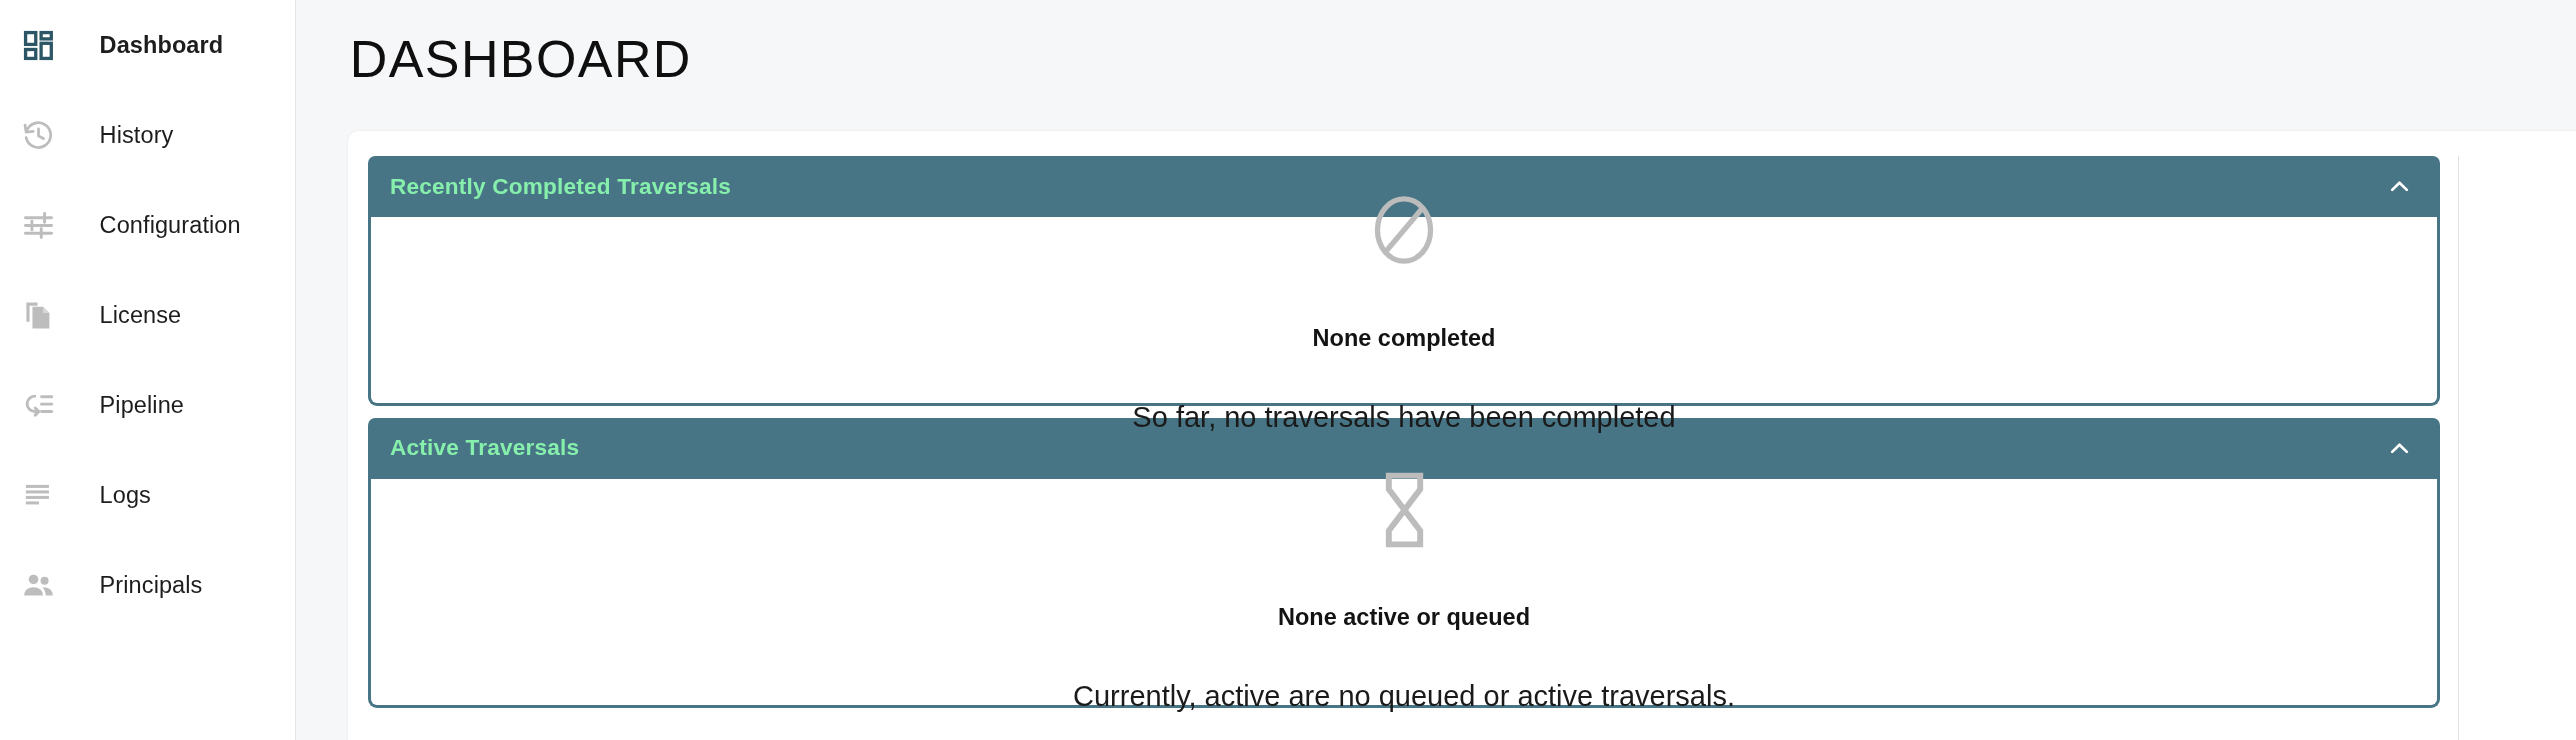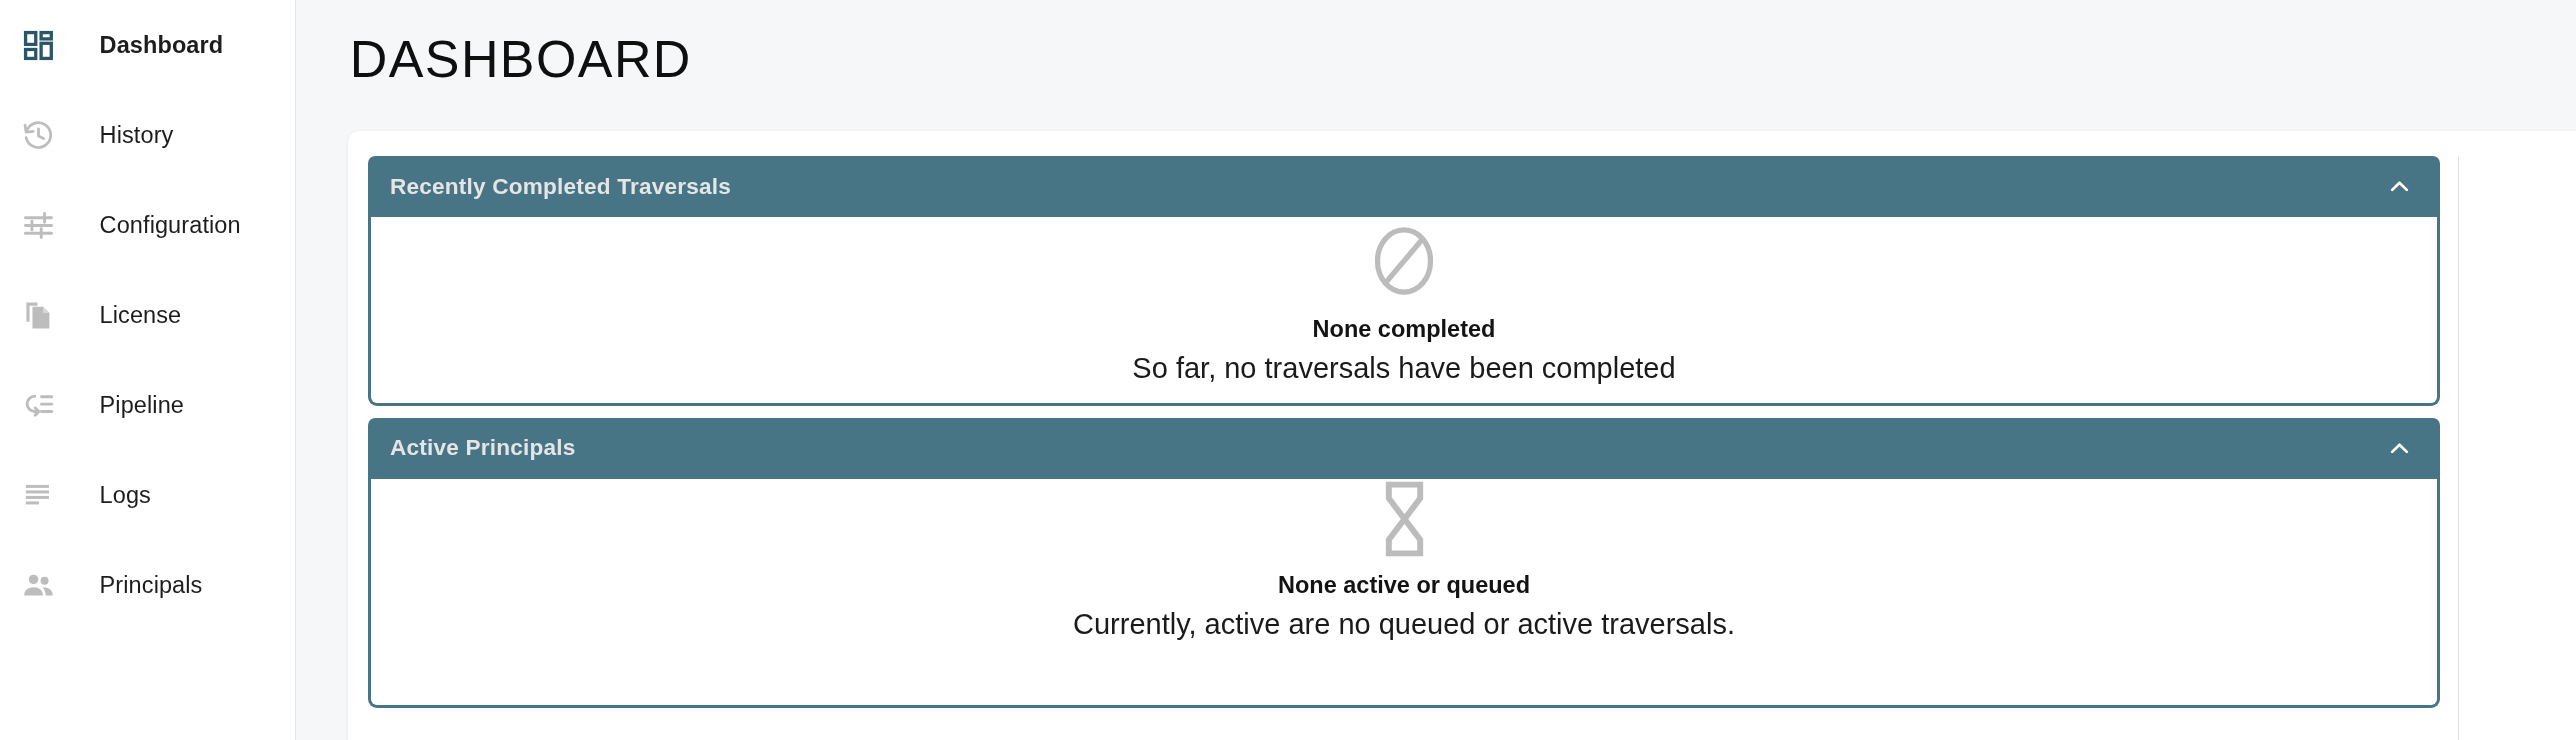--- a/index.html
+++ b/index.html
@@ -104,21 +104,21 @@
     flex-direction: column;
     align-items: center;
     padding-top: 31px;
   }
 
   
   .card { width: 2072px; margin-bottom: 5.4px; }
 
   .card-header {
     background: #477585;
-    color: #e5e5e5;
+    color: #86efac;
     height: 61px;
     border-radius: 7.2px 7.2px 0 0;
     display: flex;
     align-items: center;
     justify-content: space-between;
     padding: 0 25px 0 22px;
     cursor: pointer;
   }
   .card-header-title {
     font-size: 22.6px;
@@ -132,20 +132,22 @@
   }
 
   .card-body {
     border: 3.6px solid #477585;
     border-top: none;
     border-radius: 0 0 9px 9px;
     background: #ffffff;
     display: flex;
     flex-direction: column;
     align-items: center;
+    justify-content: center;
+    gap: 40px;
   }
   .card-body.c1 { height: 189px; padding-top: 5.4px; }
   .card-body.c2 { height: 229px; padding-top: 2px; }
 
   .empty-icon { margin-bottom: 12.6px; }
   .empty-title {
     font-size: 23.5px;
     font-weight: bold;
     color: #131313;
     margin-bottom: 9px;
@@ -277,21 +279,21 @@
             </span>
             <div class="empty-title">None completed</div>
             <div class="empty-sub">So far, no traversals have been completed</div>
           </div>
         </section>
 
         <div class="card-spacer"></div>
 
         <section class="card">
           <div class="card-header">
-            <span class="card-header-title">Active Principals</span>
+            <span class="card-header-title">Active Traversals</span>
             <span class="chevron">
               <svg width="27" height="27" viewBox="0 0 24 24" fill="none" stroke="#ffffff" stroke-width="2.4" stroke-linecap="round" stroke-linejoin="round">
                 <polyline points="5.5,15 12,8.6 18.5,15"></polyline>
               </svg>
             </span>
           </div>
           <div class="card-body c2">
             <span class="empty-icon">
               <svg width="51" height="76" viewBox="0 0 30 46" fill="none" stroke="#bcbcbc" stroke-width="3.6" stroke-linejoin="miter">
                 <path d="M5.5 2.2 H24.5 V10.5 L15 23 L24.5 35.5 V43.8 H5.5 V35.5 L15 23 L5.5 10.5 Z"></path>

